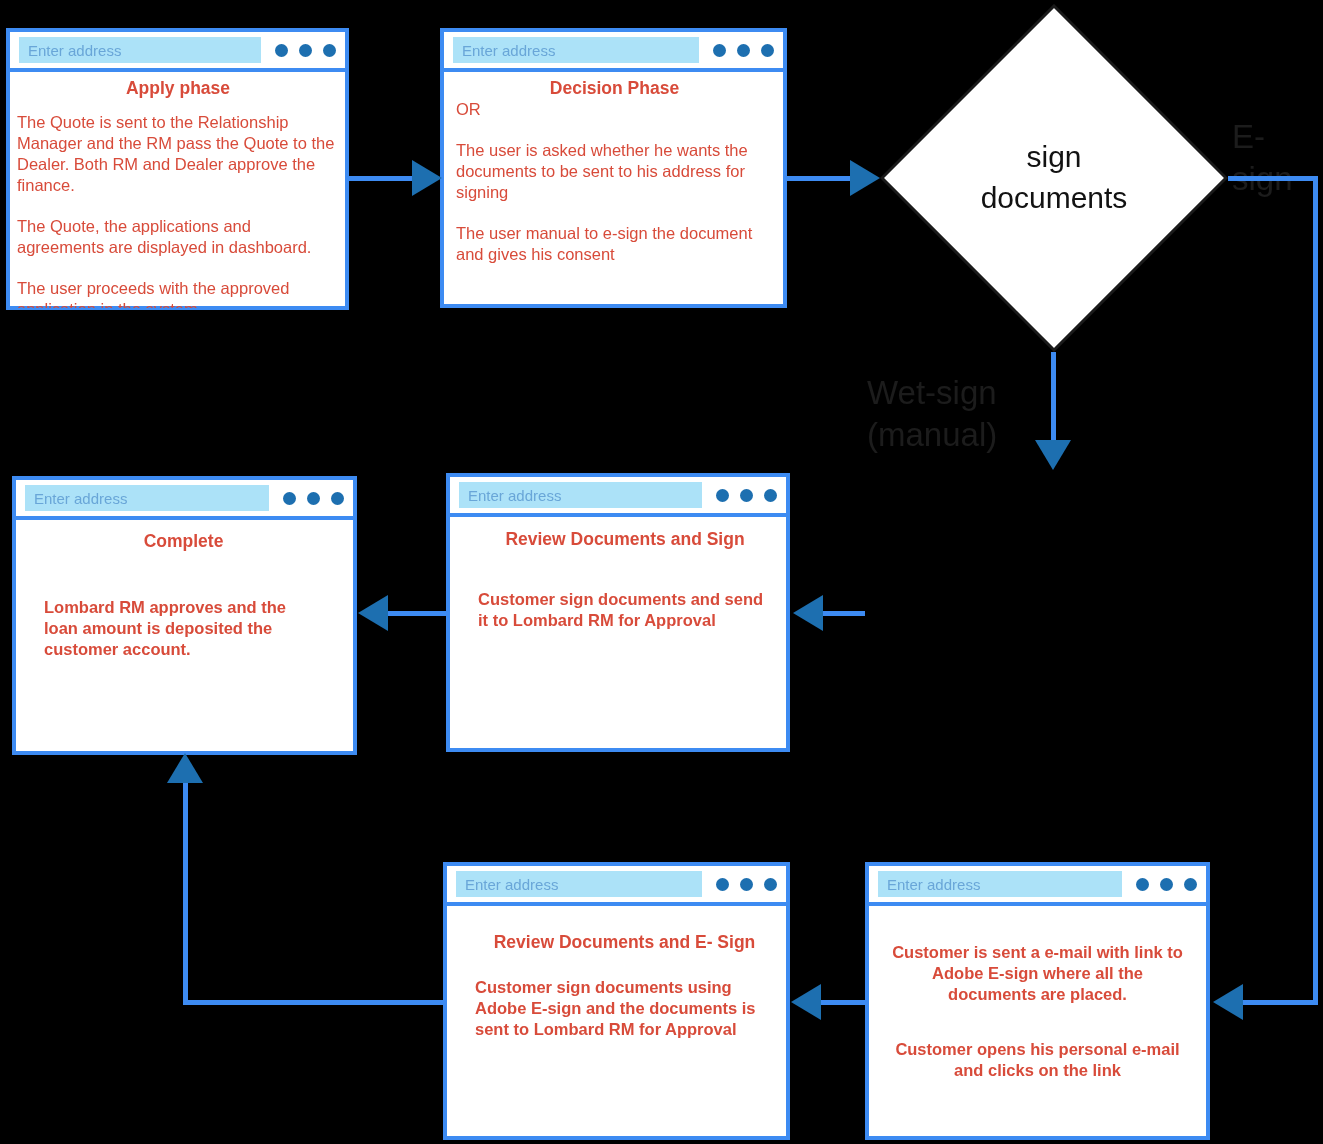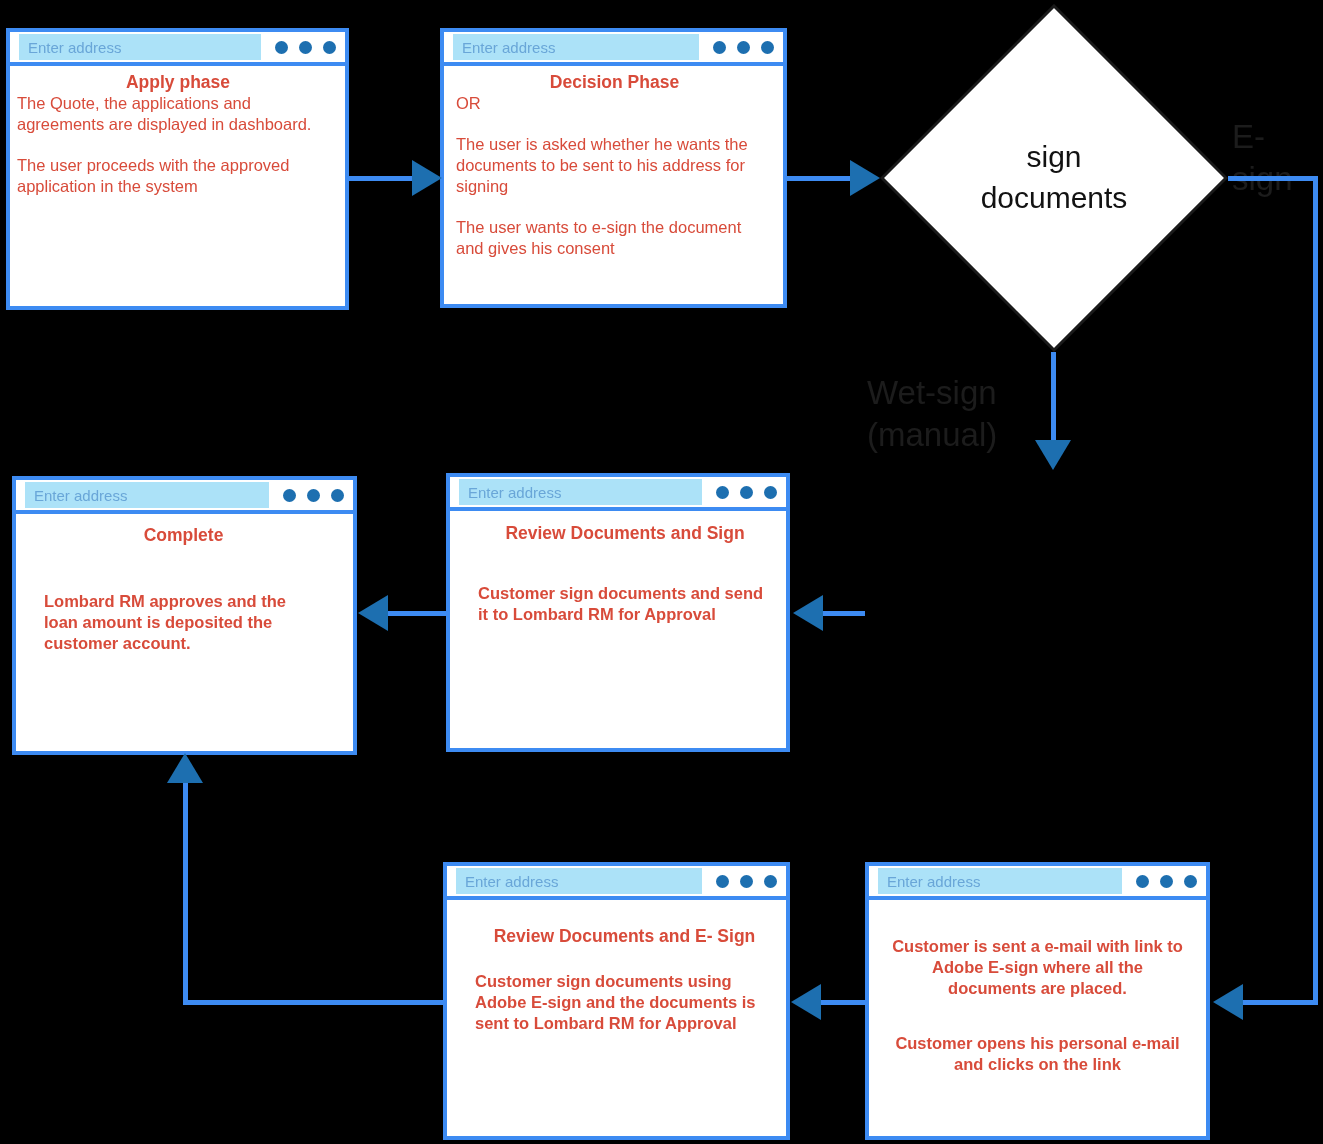--- a/index.html
+++ b/index.html
@@ -11,21 +11,21 @@
     --ink:#121212;
     --label:#1c1c1c;
   }
   *{box-sizing:border-box;margin:0;padding:0;}
   html,body{background:#000;}
   body{font-family:"Liberation Sans",sans-serif;}
   .canvas{position:relative;width:1323px;height:1144px;background:#000;overflow:hidden;}
 
   
   .window{position:absolute;background:#fff;border:4px solid var(--blue);}
-  .bar{height:34px;background:#fff;border-bottom:4px solid var(--blue);
+  .bar{height:40px;background:#fff;border-bottom:4px solid var(--blue);
        display:flex;align-items:center;padding:0 9px;}
   .addr{flex:1;height:26px;background:var(--addr-bg);color:var(--addr-text);
         font-size:15px;display:flex;align-items:center;padding:0 9px;margin-right:14px;
         white-space:nowrap;overflow:hidden;}
   .dots{display:flex;gap:11px;align-items:center;}
   .dot{width:13px;height:13px;border-radius:50%;background:var(--dark);}
   .content{position:relative;height:calc(100% - 38px);overflow:hidden;}
 
   .wtitle{color:var(--red);font-weight:bold;font-size:17.5px;text-align:center;}
   .para{color:var(--red);font-size:16.5px;line-height:21px;}
@@ -58,39 +58,40 @@
     <div class="bar">
       <div class="addr">Enter address</div>
       <div class="dots">
         <span class="dot"></span>
         <span class="dot"></span>
         <span class="dot"></span>
       </div>
     </div>
     <div class="content" style="padding:6px 6px 0 7px">
       <div class="wtitle">Apply phase</div>
+      <p class="para" style="margin:13px 0 20px">The Quote is sent to the Relationship Manager and the RM pass the Quote to the Dealer. Both RM and Dealer approve  the finance.</p>
       <p class="para" style="margin:0 0 20px">The Quote, the applications and agreements are displayed in dashboard.</p>
       <p class="para">The user proceeds with the approved application in the system</p>
     </div>
   </div>
 
   <div class="window" style="left:440px;top:28px;width:347px;height:280px">
     <div class="bar">
       <div class="addr">Enter address</div>
       <div class="dots">
         <span class="dot"></span>
         <span class="dot"></span>
         <span class="dot"></span>
       </div>
     </div>
     <div class="content" style="padding:6px 10px 0 12px">
       <div class="wtitle">Decision Phase</div>
       <p class="para" style="margin:0 0 20px">OR</p>
       <p class="para" style="margin:13px 0 20px">The user is asked whether he wants the documents to be sent to his address for signing</p>
-      <p class="para">The user wants to e-sign the document and gives his consent</p>
+      <p class="para">The user manual to e-sign the document and gives his consent</p>
     </div>
   </div>
 
   <svg class="diamond-wrap" viewBox="0 0 348 348">
     <polygon points="174,2 346,174 174,346 2,174" fill="#ffffff" stroke="#1a1a1a" stroke-width="3"></polygon>
   </svg>
   <div class="diamond-text">
     <div class="inner">sign documents</div>
   </div>
 

